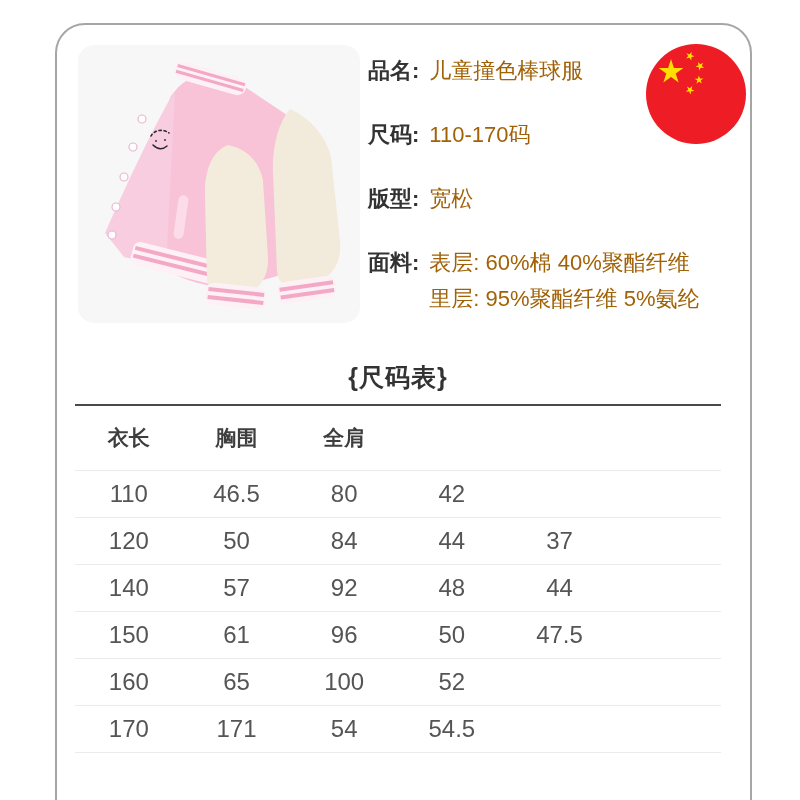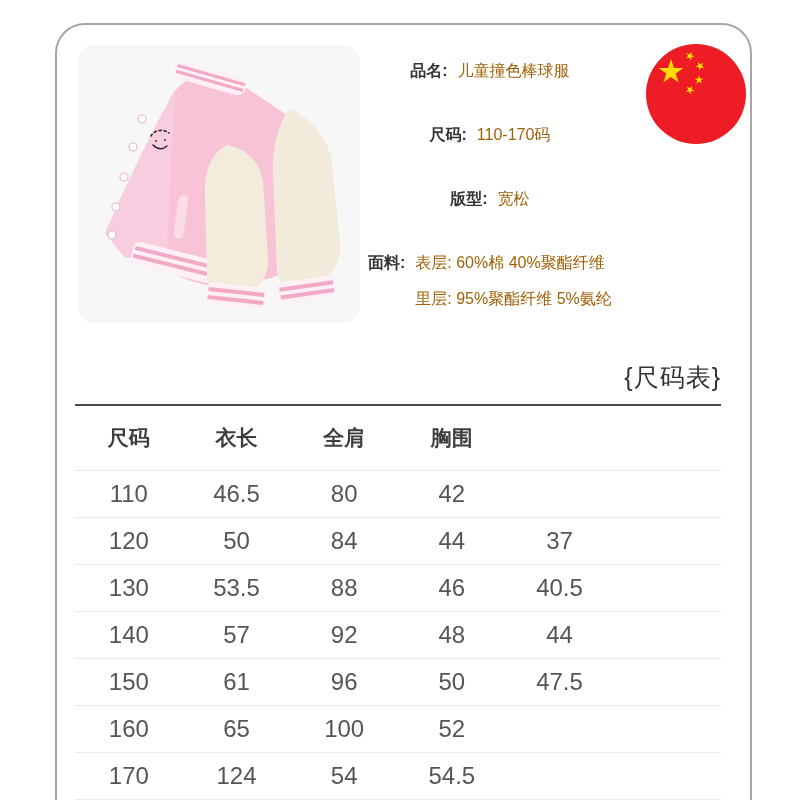--- a/index.html
+++ b/index.html
@@ -10,27 +10,27 @@
   .card{
     position:absolute;left:55px;top:23px;width:693px;height:812px;
     border:2px solid #a6a6a6;border-radius:30px;background:#fff;
   }
   .product-image-box{
     position:absolute;left:21px;top:20px;width:282px;height:278px;
     border-radius:16px;background:#f7f7f7;overflow:hidden;
   }
   .flag-badge{position:absolute;left:588px;top:18px;width:102px;height:102px;}
   .info{position:absolute;left:311px;top:32px;}
-  .field{display:flex;margin-bottom:36px;font-size:16px;line-height:28px;white-space:nowrap;justify-content:center;}
+  .field{display:flex;margin-bottom:36px;font-size:22px;line-height:28px;white-space:nowrap;}
   .field-label{font-weight:700;color:#333333;margin-right:10px;flex:0 0 auto;}
   .field-value{color:#a16207;}
   .value-line2{margin-top:8px;}
   .size-title{
-    position:absolute;top:336px;left:18px;width:646px;text-align:right;
-    font-size:25px;font-weight:400;color:#333333;letter-spacing:1px;
+    position:absolute;top:336px;left:18px;width:646px;text-align:center;
+    font-size:25px;font-weight:700;color:#333333;letter-spacing:1px;
   }
   .size-table{position:absolute;left:18px;top:379px;width:646px;}
   .t-head{
     display:grid;grid-template-columns:repeat(6,1fr);height:64px;align-items:center;
     border-top:2px solid #4a4a4a;text-align:center;
     font-weight:700;color:#3e3e3e;font-size:21px;
   }
   .t-row{
     display:grid;grid-template-columns:repeat(6,1fr);height:46px;align-items:center;
     border-top:1px solid #ebebeb;text-align:center;color:#555555;font-size:24px;
@@ -129,47 +129,38 @@
         <div>表层: 60%棉 40%聚酯纤维</div>
         <div class="value-line2">里层: 95%聚酯纤维 5%氨纶</div>
       </span>
     </div>
   </div>
 
   <div class="size-title">{尺码表}</div>
 
   <div class="size-table">
     <div class="t-head">
-      <span>尺码</span>
       <span>衣长</span>
+      <span>胸围</span>
       <span>全肩</span>
-      <span>胸围</span>
       <span></span>
     </div>
     <div class="t-row">
       <span>110</span>
       <span>46.5</span>
       <span>80</span>
       <span>42</span>
       <span></span>
     </div>
     <div class="t-row">
       <span>120</span>
       <span>50</span>
       <span>84</span>
       <span>44</span>
       <span>37</span>
-      <span></span>
-    </div>
-    <div class="t-row">
-      <span>130</span>
-      <span>53.5</span>
-      <span>88</span>
-      <span>46</span>
-      <span>40.5</span>
       <span></span>
     </div>
     <div class="t-row">
       <span>140</span>
       <span>57</span>
       <span>92</span>
       <span>48</span>
       <span>44</span>
       <span></span>
     </div>
@@ -183,20 +174,20 @@
     </div>
     <div class="t-row">
       <span>160</span>
       <span>65</span>
       <span>100</span>
       <span>52</span>
       <span></span>
     </div>
     <div class="t-row">
       <span>170</span>
-      <span>124</span>
+      <span>171</span>
       <span>54</span>
       <span>54.5</span>
       <span></span>
     </div>
   </div>
 
 </div>
 
 </body></html>

